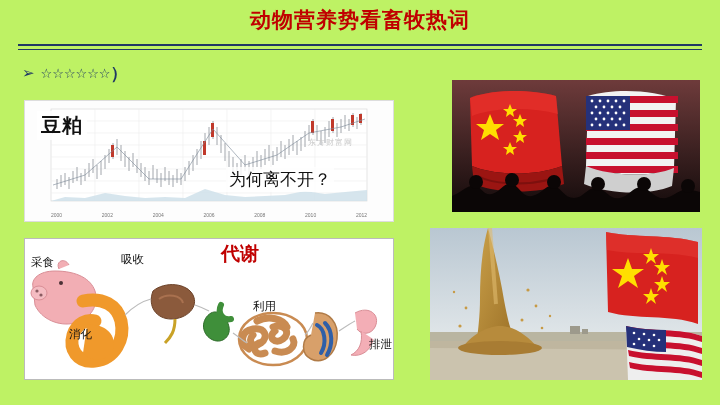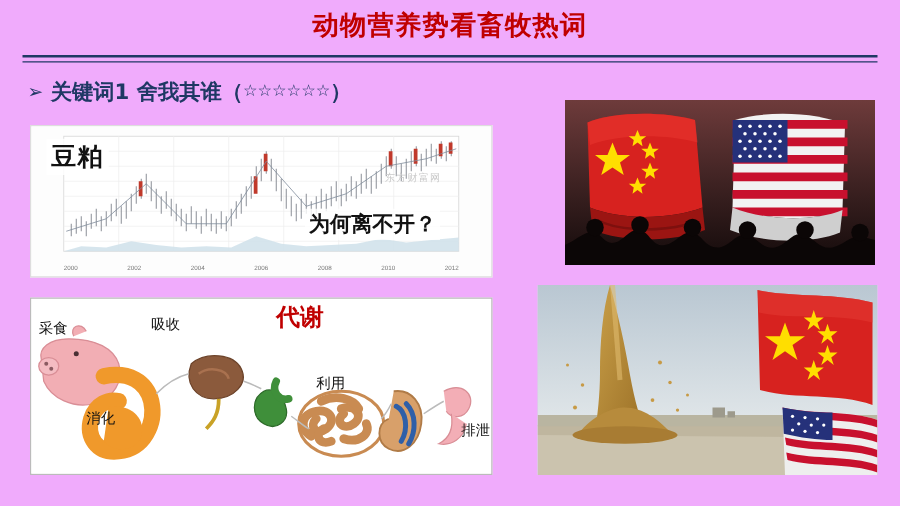--- a/index.html
+++ b/index.html
@@ -2,21 +2,21 @@
 <html><head>
 <meta charset="utf-8">
 <style>
   html,body{margin:0;padding:0;}
   body{
     width:720px;height:405px;overflow:hidden;
     background:#ffffff;
     font-family:"Liberation Sans","DejaVu Sans",sans-serif;
     position:relative;
   }
-  .slide{position:absolute;inset:0;background:#f0abfc;}
+  .slide{position:absolute;inset:0;background:#bef264;}
 
   
   .title{
     position:absolute;left:0;top:6px;width:720px;text-align:center;
     font-size:21px;font-weight:bold;color:#C00000;letter-spacing:1px;
     font-family:"DejaVu Sans",sans-serif;
   }
   .title-rule{
     position:absolute;left:18px;top:44px;width:684px;height:0;
     border-top:2px solid #1F3864;
@@ -42,21 +42,21 @@
     position:absolute;left:24px;top:100px;width:368px;height:120px;
     background:#fdfdfd;border:1px solid #dddddd;overflow:hidden;
   }
   .chart-inner{position:absolute;inset:0;}
   .chart-label{
     position:absolute;left:12px;top:10px;font-size:20px;font-weight:bold;color:#111;
     font-family:"DejaVu Sans",sans-serif;letter-spacing:1px;
     background:rgba(255,255,255,0.85);padding:1px 4px;
   }
   .chart-q{
-    position:absolute;left:219px;top:66px;font-size:17px;font-weight:bold;color:#111;
+    position:absolute;left:201px;top:66px;font-size:17px;font-weight:normal;color:#111;
     font-family:"DejaVu Sans",sans-serif;letter-spacing:0px;
     background:rgba(255,255,255,0.8);padding:1px 3px;
   }
   .wm{
     position:absolute;right:40px;top:36px;font-size:8px;color:#c9c9c9;
     font-family:"DejaVu Sans",sans-serif;letter-spacing:1px;
   }
   .xaxis{
     position:absolute;left:0;bottom:3px;width:100%;
     display:flex;justify-content:space-between;padding:0 26px;
@@ -90,21 +90,20 @@
 <body>
 
 <div class="slide">
 
   <div class="title">动物营养势看畜牧热词</div>
   <div class="title-rule"></div>
   <div class="title-rule2"></div>
 
   <div class="bullet-row">
     <span class="bullet-arrow">➢</span>
-    <span>关键词1 舍我其谁（</span>
     <span class="stars">☆☆☆☆☆☆</span>
     <span>）</span>
   </div>
 
   <div class="chart-card">
     <svg class="chart-inner" viewBox="0 0 368 120" preserveAspectRatio="none">
       <rect x="0" y="0" width="368" height="120" fill="#fdfdfd"></rect>
 
       <rect x="26" y="8" width="316" height="92" fill="#ffffff" stroke="#d9d9d9" stroke-width="0.7"></rect>
 

